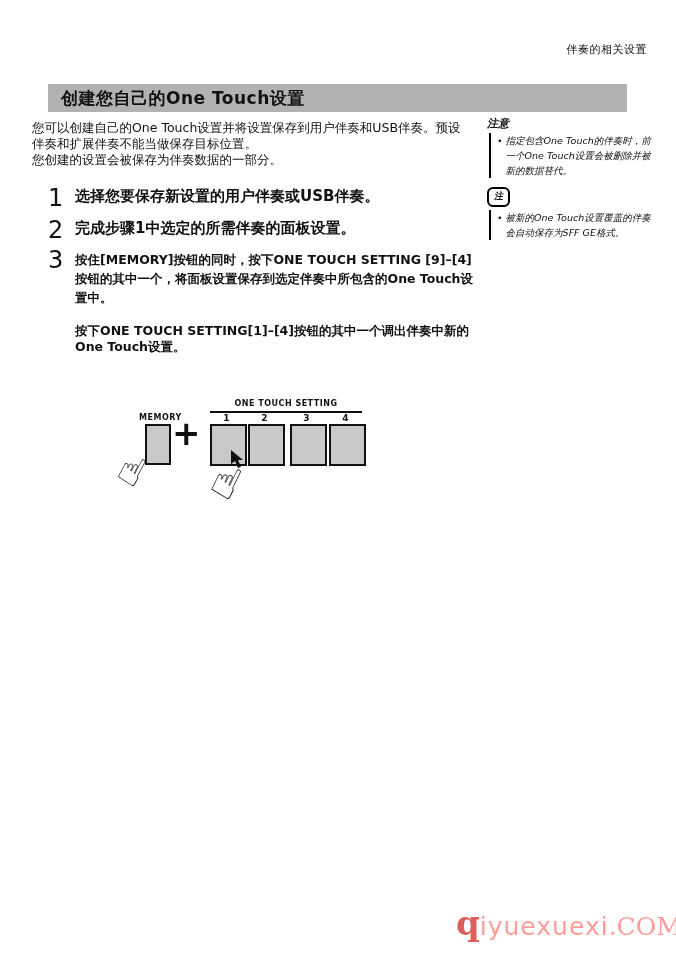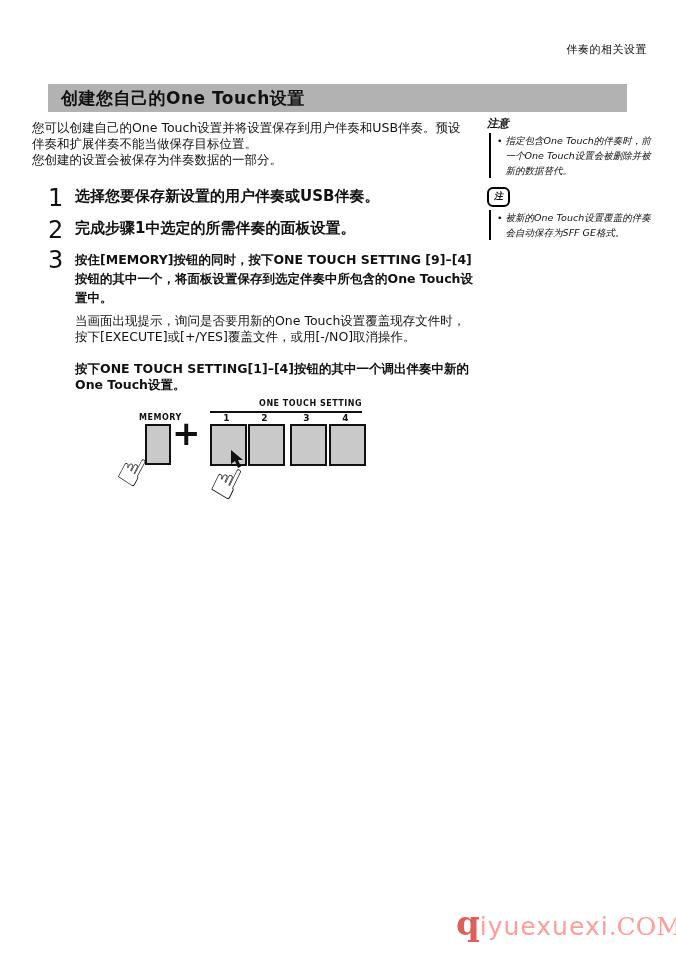--- a/index.html
+++ b/index.html
@@ -52,21 +52,21 @@
   .note-badge{
     display:inline-block;border:2px solid #000;border-radius:6px;
     padding:0 5px 1px 5px;font-weight:bold;font-size:9px;margin:9px 0 3px 0;
     font-style:italic;
   }
   
   .diagram{position:absolute;left:130px;top:398px;width:290px;height:120px;}
   .memory-label{position:absolute;left:9px;top:15px;font-size:8px;font-weight:bold;letter-spacing:0.5px;}
   .memory-button{position:absolute;left:15px;top:26px;width:22px;height:37px;background:#c9c9c9;border:2px solid #111;}
   .plus-sign{position:absolute;left:42px;top:18px;font-size:34px;font-weight:bold;line-height:34px;}
-  .ots-label{position:absolute;left:80px;top:1px;width:152px;text-align:right;font-size:8px;font-weight:bold;letter-spacing:0.5px;}
+  .ots-label{position:absolute;left:80px;top:1px;width:152px;text-align:center;font-size:8px;font-weight:bold;letter-spacing:0.5px;}
   .ots-line{position:absolute;left:80px;top:13px;width:152px;height:2px;background:#111;}
   .ots-num{position:absolute;top:15px;width:33px;text-align:center;font-size:9px;font-weight:bold;}
   .ots-num-1{left:80px;}.ots-num-2{left:118px;}.ots-num-3{left:160px;}.ots-num-4{left:199px;}
   .ots-button{position:absolute;top:26px;width:33px;height:38px;background:#c9c9c9;border:2px solid #111;}
   .ots-button-1{left:80px;}.ots-button-2{left:118px;}.ots-button-3{left:160px;}.ots-button-4{left:199px;}
   .hand{
     position:absolute;line-height:1;color:#111;
     font-family:"DejaVu Sans",sans-serif;
   }
   .hand-memory{left:-10px;top:52px;font-size:40px;transform:rotate(28deg);}
@@ -103,21 +103,20 @@
 
   <div class="step step-2">
     <div class="step-num">2</div>
     <div class="step-text">完成步骤1中选定的所需伴奏的面板设置。</div>
   </div>
 
   <div class="step step-3">
     <div class="step-num">3</div>
     <div class="step3-col">
       <p class="step3-bold">按住[MEMORY]按钮的同时，按下ONE TOUCH SETTING [9]–[4]按钮的其中一个，将面板设置保存到选定伴奏中所包含的One Touch设置中。</p>
-      <p class="step3-para">当画面出现提示，询问是否要用新的One Touch设置覆盖现存文件时，按下[EXECUTE]或[+/YES]覆盖文件，或用[-/NO]取消操作。</p>
       <p class="step3-para2">按下ONE TOUCH SETTING[1]–[4]按钮的其中一个调出伴奏中新的One Touch设置。</p>
     </div>
   </div>
 
   <div class="notes">
     <div class="caution-label">注意</div>
     <div class="note-block">
       <span class="note-bullet">•</span>
       <span>指定包含One Touch的伴奏时，前一个One Touch设置会被删除并被新的数据替代。</span>
     </div>

